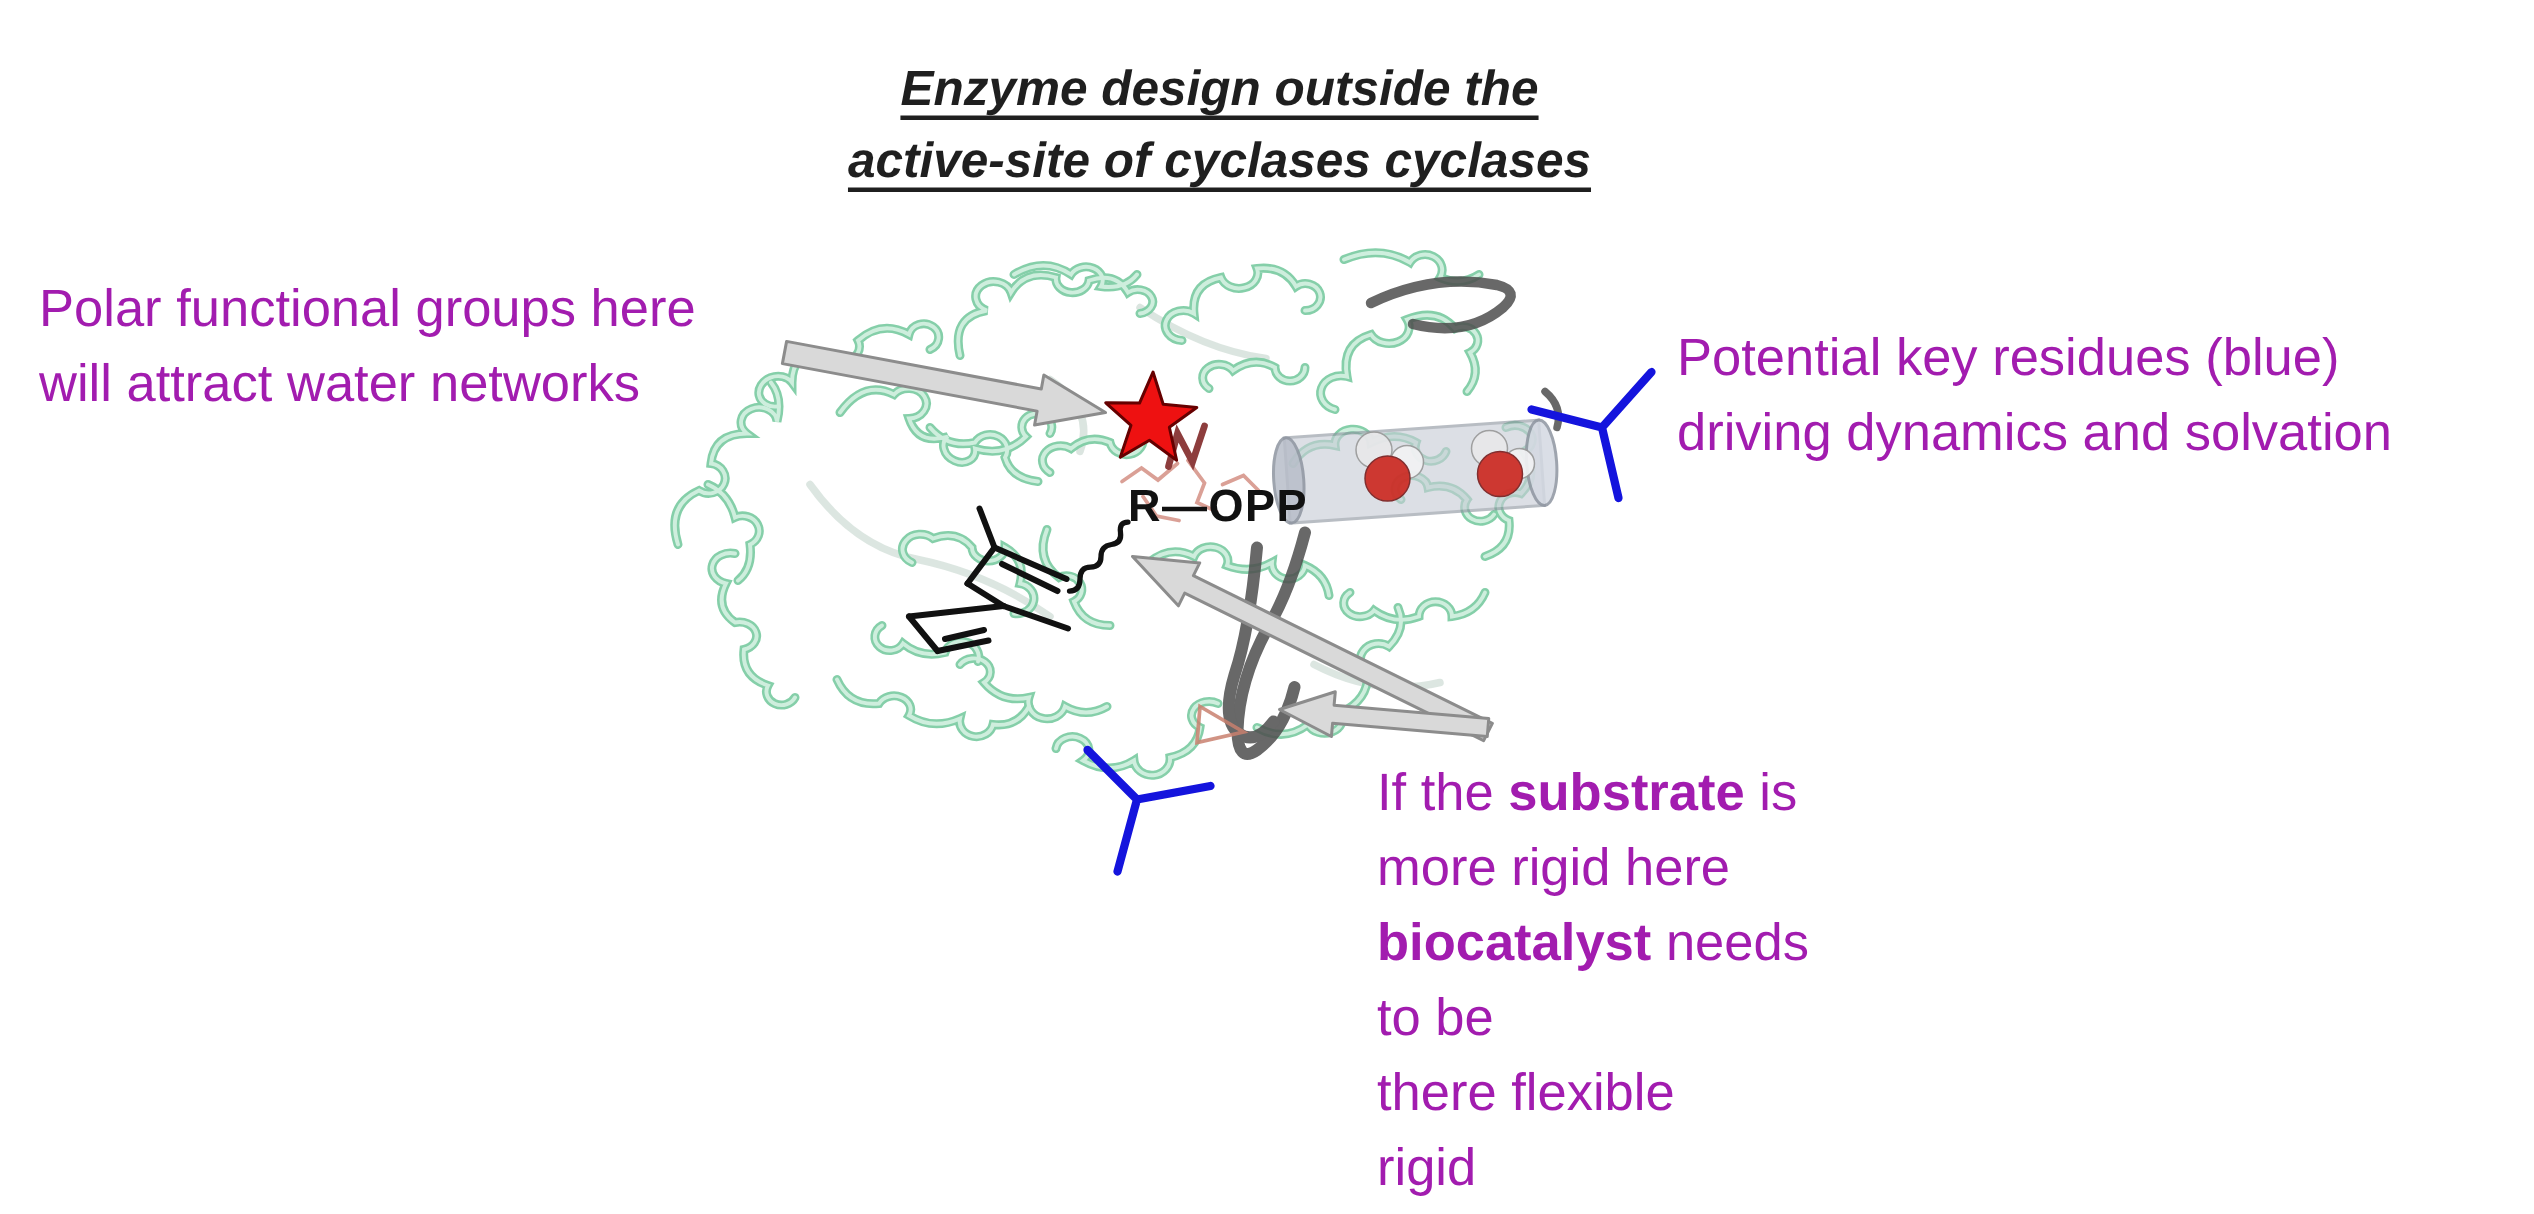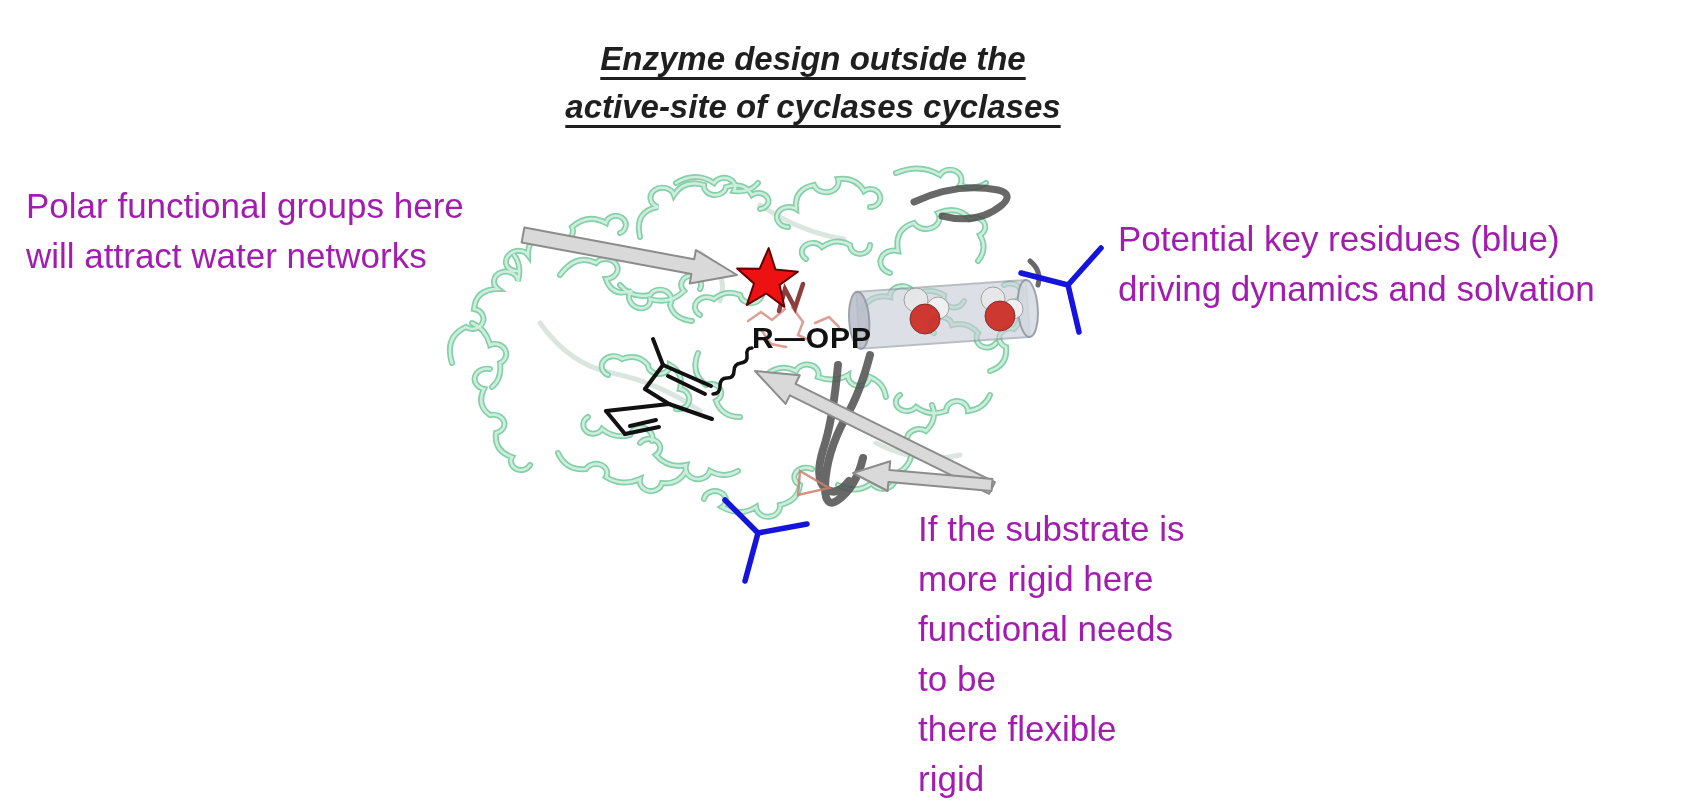--- a/index.html
+++ b/index.html
@@ -10,21 +10,21 @@
   .abs{position:absolute;}
   .title{
     left:463px;top:12px;width:700px;text-align:center;
     font-size:33px;font-weight:bold;font-style:italic;line-height:48px;color:#1f1f1f;
   }
   .title .tline{text-decoration:underline;text-decoration-thickness:3px;text-underline-offset:7px;}
   .annot{font-size:35px;line-height:50px;color:#a21caf;white-space:nowrap;}
   .annot-left{left:26px;top:158px;}
   .annot-right{left:1118px;top:191px;}
   .annot-bottom{left:918px;top:481px;}
-  .annot b{font-weight:normal;text-align:center;}
+  .annot b{font-weight:bold;text-align:center;}
   .ligand-label{
     left:752px;top:298px;font-size:30px;font-weight:bold;letter-spacing:1px;color:#111;
   }
   svg{position:absolute;left:0;top:0;}
 </style>
 </head>
 <body>
 
 <div class="slide">
 
@@ -192,21 +192,21 @@
   </div>
 
   <div class="abs annot annot-right">
     <div>Potential key residues (blue)</div>
     <div>driving dynamics and solvation</div>
   </div>
 
   <div class="abs annot annot-bottom">
     <div><span>If the </span><b>substrate</b><span> is</span></div>
     <div>more rigid here</div>
-    <div><b>functional</b><span> needs</span></div>
+    <div><b>biocatalyst</b><span> needs</span></div>
     <div>to be</div>
     <div>there flexible</div>
     <div>rigid</div>
   </div>
 
   <div class="abs ligand-label">R—OPP</div>
 
 </div>
 
 </body></html>

